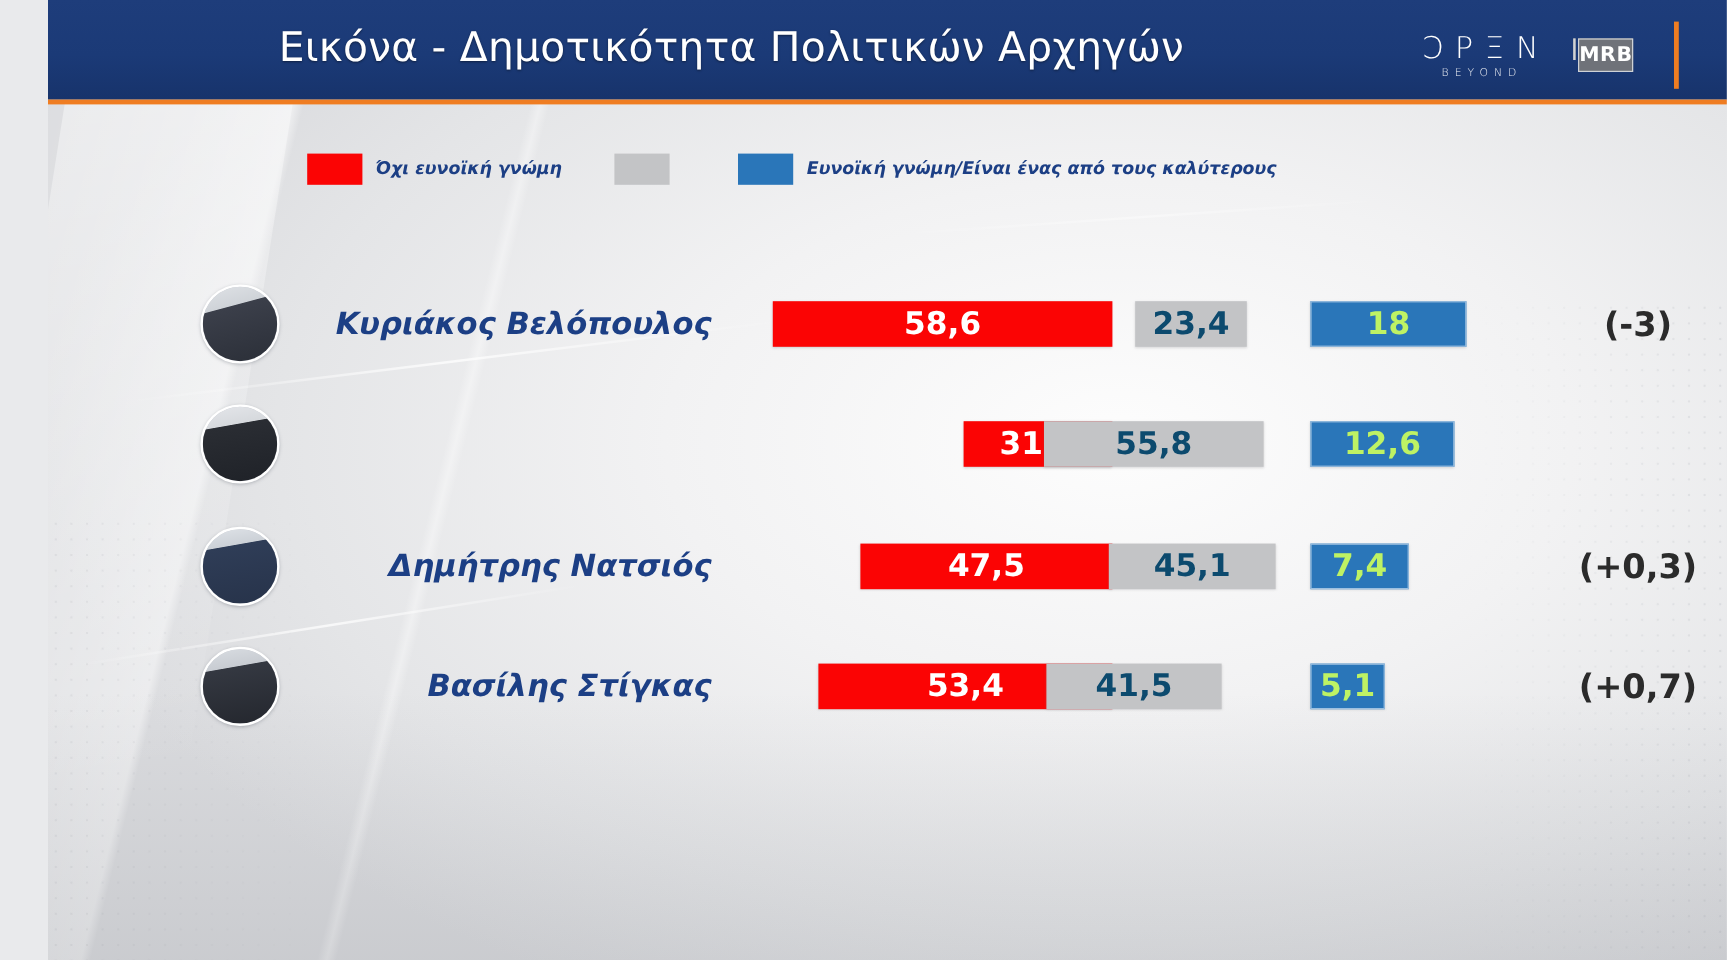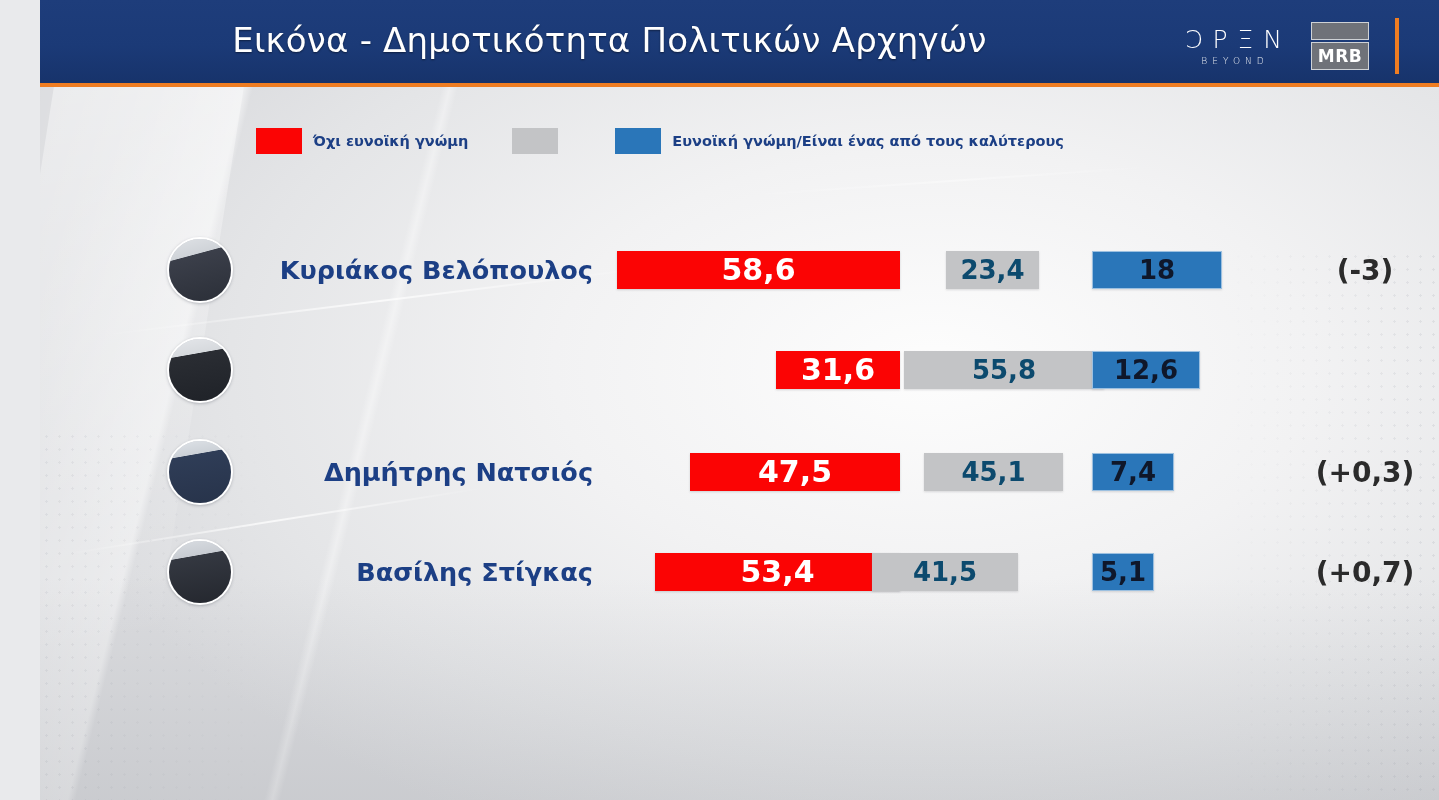--- a/index.html
+++ b/index.html
@@ -43,58 +43,58 @@
   .header-title{position:absolute;left:0;top:0;width:1439px;height:79px;
     display:flex;align-items:center;justify-content:center;
     color:#ffffff;font-size:34px;font-weight:400;letter-spacing:.2px;
     text-shadow:0 1px 2px rgba(0,0,0,.45);
     padding-right:300px;box-sizing:border-box;}
   .logos{position:absolute;right:80px;top:18px;display:flex;align-items:center;gap:26px;}
   .open-logo{display:flex;flex-direction:column;align-items:center;gap:4px;}
   .open-word{display:flex;align-items:center;gap:7px;}
   .open-word span{color:#fff;font-size:25px;font-weight:300;letter-spacing:3px;line-height:1;}
   .open-beyond{color:#fff;font-size:9px;letter-spacing:5px;font-weight:300;opacity:.92;}
-  .mrb-logo{display:flex;flex-direction:column;gap:2px;width:58px;}
+  .mrb-logo{display:flex;gap:2px;width:58px;}
   .mrb-top{height:16px;background:#6f7279;border:1px solid #cfd2d6;}
   .mrb-bot{height:26px;background:#6f7279;border:1px solid #cfd2d6;display:flex;align-items:center;justify-content:center;}
   .mrb-bot span{color:#fff;font-size:17px;font-weight:bold;letter-spacing:.5px;}
   .orange-bar{width:4px;height:56px;background:#ef7d22;}
 
   
   .legend{position:absolute;left:216px;top:128px;display:flex;align-items:center;gap:0;}
   .legend-item{display:flex;align-items:center;}
   .legend-swatch{width:46px;height:26px;margin-right:11px;}
   .sw-red{background:#fb0404;}
   .sw-gray{background:#c3c4c6;}
   .sw-blue{background:#2a76b9;}
-  .legend-label{color:#1c3f85;font-size:14.5px;font-weight:bold;white-space:nowrap;}
+  .legend-label{color:#1c3f85;font-size:14.5px;font-weight:bold;white-space:nowrap;font-style:italic;}
   .legend-gap-a{width:44px;}
   .legend-gap-b{width:46px;}
 
   
   .rows{position:absolute;left:0;top:0;width:1439px;height:800px;}
   .row{position:absolute;left:0;width:1439px;height:66px;}
   .row.r0{top:237px;} .row.r1{top:337px;} .row.r2{top:439px;} .row.r3{top:539px;}
 
   .avatar{position:absolute;left:127px;top:0;width:66px;height:66px;border-radius:50%;
     border:2.5px solid #ffffff;box-sizing:border-box;overflow:hidden;
     box-shadow:0 1px 3px rgba(90,95,105,.35);background:#c9ccd2;}
   .avatar .face{position:absolute;inset:0;}
 
   .name{position:absolute;top:0;height:66px;right:886px;
     display:flex;align-items:center;justify-content:flex-end;
-    color:#1c3f85;font-size:25.5px;font-weight:bold;white-space:nowrap;letter-spacing:0;}
+    color:#1c3f85;font-size:25.5px;font-weight:bold;white-space:nowrap;letter-spacing:0;font-style:italic;}
 
   .bar{position:absolute;height:38px;top:14px;display:flex;align-items:center;justify-content:center;
     font-weight:bold;box-sizing:border-box;}
-  .bar-red{background:#fb0404;color:#ffffff;font-size:30px;right:579px;
+  .bar-red{background:#fb0404;color:#ffffff;font-size:26px;right:552px;
     box-shadow:0 1px 2px rgba(120,120,125,.30);}
   .bar-gray{background:#c3c4c6;color:#0c4a6e;font-size:26px;
     box-shadow:0 1px 2px rgba(120,120,125,.25);}
-  .bar-blue{background:#2a76b9;color:#0f172a;font-size:26px;left:1052px;
+  .bar-blue{background:#2a76b9;color:#bef264;font-size:26px;left:1052px;
     border:1.5px solid #9cc0e0;box-shadow:0 1px 2px rgba(120,120,125,.25);}
   .bar-red span,.bar-gray span,.bar-blue span{line-height:1;}
 
   .delta{position:absolute;left:1255px;top:0;height:66px;width:140px;
     display:flex;align-items:center;justify-content:center;
     color:#2b2b2b;font-size:28px;font-weight:bold;}
 </style>
 </head>
 <body>
 
@@ -165,24 +165,24 @@
         </div>
         <div class="delta">(-3)</div>
       </div>
       <div class="row r1">
         <div class="avatar">
           <div class="face" style="background:linear-gradient(170deg,#e4e6ea 0%,#d6d9dd 26%,#2a2d33 27%,#1f2228 100%), radial-gradient(circle at 52% 32%, #c99a7e 0 21%, transparent 22%);background-blend-mode:normal;"></div>
         </div>
         <div class="bar bar-red" style="width:124px">
           <span>31,6</span>
         </div>
-        <div class="bar bar-gray" style="left:864px;width:200px">
+        <div class="bar bar-gray" style="left:830px;width:183px">
           <span>55,8</span>
         </div>
-        <div class="bar bar-blue" style="width:108px">
+        <div class="bar bar-blue" style="width:120px">
           <span>12,6</span>
         </div>
         <div class="delta"></div>
       </div>
       <div class="row r2">
         <div class="avatar">
           <div class="face" style="background:linear-gradient(170deg,#dfe3e8 0%,#ccd1d7 24%,#2f3d57 25%,#27334a 100%), radial-gradient(circle at 50% 33%, #caa287 0 21%, transparent 22%);background-blend-mode:normal;"></div>
         </div>
         <div class="name">Δημήτρης Νατσιός</div>
         <div class="bar bar-red" style="width:210px">

